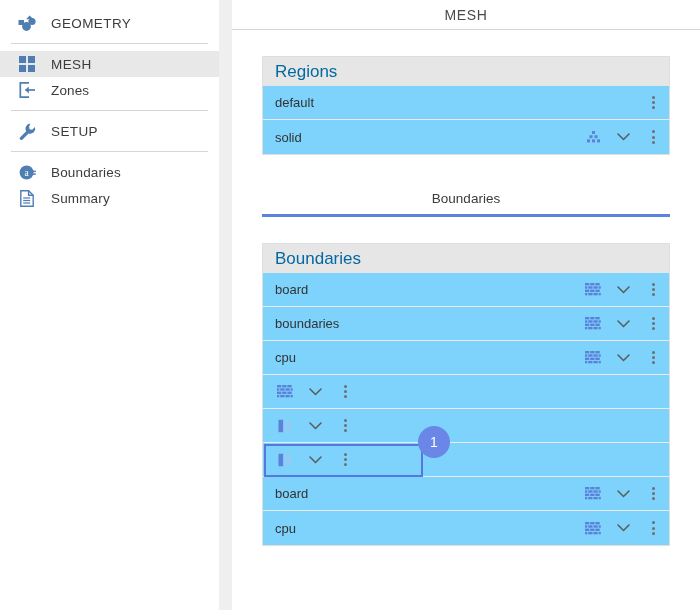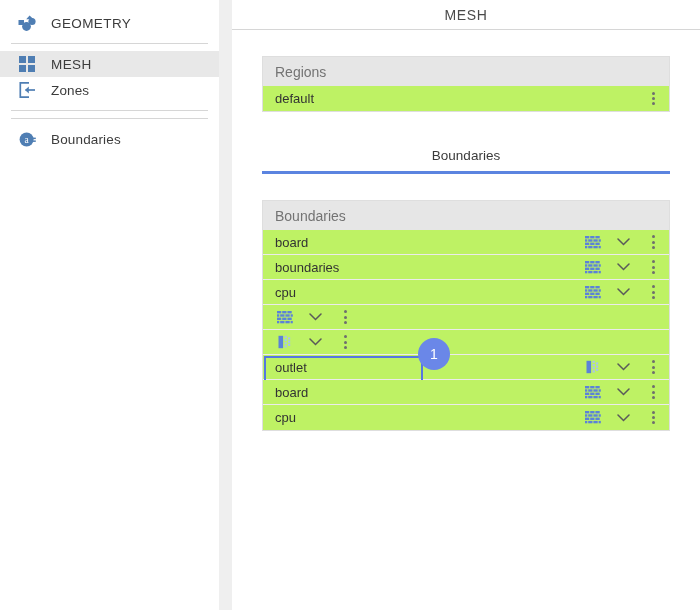--- a/index.html
+++ b/index.html
@@ -94,33 +94,33 @@
   .card-header {
     background: #e6e6e6;
     height: 30px;
     display: flex;
     align-items: center;
     padding-left: 12px;
     border: 1px solid #dedede;
     border-bottom: none;
   }
   .card-header-label {
-    font-size: 14px;
-    color: #737373;
+    font-size: 17px;
+    color: #0369a1;
     font-weight: 500;
   }
   .row {
     position: relative;
-    height: 25px;
+    height: 34px;
     display: flex;
     align-items: center;
     padding-left: 12px;
     padding-right: 6px;
     border-bottom: 1px solid #ebebeb;
-    background: #bef264;
+    background: #7dd3fc;
   }
   .row:last-child { border-bottom: none; }
   .row-label {
     font-size: 13px;
     color: #333333;
     flex: 1 1 auto;
     white-space: nowrap;
   }
   .row-actions {
     display: flex;
@@ -257,36 +257,58 @@
             <path d="M16 8 H6.5" stroke="#4f7eb3" stroke-width="1.7" fill="none"></path>
             <path d="M9.8 4.6 L6 8 L9.8 11.4 Z" fill="#4f7eb3"></path>
           </svg>
         </span>
         <span class="nav-label">Zones</span>
       </div>
     </div>
 
     <div class="nav-divider"></div>
 
+    <div class="nav-group">
+      <div class="nav-item">
+        <span class="nav-icon">
+          <svg width="17" height="17" viewBox="0 0 17 17">
+            <path d="M11.4 0.6 a5 5 0 0 0 -4.2 7.6 L1.2 14.2 a1.6 1.6 0 0 0 2.3 2.3 L9.5 10.4 a5 5 0 0 0 6.4 -6.3 L13.2 6.8 L10.6 6.3 L10.1 3.7 Z" fill="#4f7eb3"></path>
+          </svg>
+        </span>
+        <span class="nav-label heading">SETUP</span>
+      </div>
+    </div>
 
     <div class="nav-divider"></div>
 
     <div class="nav-group">
       <div class="nav-item">
         <span class="nav-icon">
           <svg width="17" height="17" viewBox="0 0 17 17">
             <circle cx="7.6" cy="8.5" r="7" fill="#4f7eb3"></circle>
             <text x="7.6" y="12" font-family="'Liberation Serif', serif" font-size="9.5" fill="#ffffff" text-anchor="middle">a</text>
             <rect x="12.8" y="6.6" width="4" height="1.5" fill="#4f7eb3"></rect>
             <rect x="12.8" y="9.4" width="4" height="1.5" fill="#4f7eb3"></rect>
           </svg>
         </span>
         <span class="nav-label">Boundaries</span>
       </div>
 
+      <div class="nav-item">
+        <span class="nav-icon">
+          <svg width="14" height="17" viewBox="0 0 14 17">
+            <path d="M0.8 0.8 H8.6 L13.2 5.2 V16.2 H0.8 Z" fill="none" stroke="#4f7eb3" stroke-width="1.4"></path>
+            <path d="M8.6 0.8 V5.2 H13.2" fill="none" stroke="#4f7eb3" stroke-width="1.4"></path>
+            <rect x="3.2" y="7.4" width="7" height="1.2" fill="#4f7eb3"></rect>
+            <rect x="3.2" y="9.9" width="7" height="1.2" fill="#4f7eb3"></rect>
+            <rect x="3.2" y="12.4" width="7" height="1.2" fill="#4f7eb3"></rect>
+          </svg>
+        </span>
+        <span class="nav-label">Summary</span>
+      </div>
     </div>
   </div>
 
   <div id="gap-column"></div>
 
   <div id="main">
 
     <div id="main-header">
       <span id="main-title">MESH</span>
     </div>
@@ -305,20 +327,45 @@
             <span class="row-label">default</span>
             <span class="row-actions">
               <span class="kebab">
                   <span></span>
                   <span></span>
                   <span></span>
                 </span>
             </span>
           </div>
 
+          <div class="row">
+            <span class="row-label">solid</span>
+            <span class="row-actions">
+              <span class="type-icon">
+                <svg width="15" height="13" viewBox="0 0 15 13">
+                  <rect x="6" y="0" width="3" height="3" fill="#5b82d8"></rect>
+                  <rect x="3.5" y="4.2" width="3" height="3" fill="#5b82d8"></rect>
+                  <rect x="8.5" y="4.2" width="3" height="3" fill="#5b82d8"></rect>
+                  <rect x="1" y="8.4" width="3" height="3" fill="#5b82d8"></rect>
+                  <rect x="6" y="8.4" width="3" height="3" fill="#5b82d8"></rect>
+                  <rect x="11" y="8.4" width="3" height="3" fill="#5b82d8"></rect>
+                </svg>
+              </span>
+              <span class="chevron">
+                <svg width="13" height="8" viewBox="0 0 13 8">
+                    <path d="M1 1 L6.5 6.5 L12 1" fill="none" stroke="#5a5a5a" stroke-width="1.5" stroke-linecap="round"></path>
+                  </svg>
+              </span>
+              <span class="kebab">
+                  <span></span>
+                  <span></span>
+                  <span></span>
+                </span>
+            </span>
+          </div>
 
         </div>
       </div>
 
       <div class="tabs">
         <div class="tab active">
           <span>Boundaries</span>
         </div>
       </div>
 
@@ -497,21 +544,20 @@
               <span class="kebab">
                   <span></span>
                   <span></span>
                   <span></span>
                 </span>
             </span>
           </div>
 
           <div class="row focused">
             <span class="step-badge">1</span>
-            <span class="row-label">outlet</span>
             <span class="row-actions">
               <span class="type-icon">
                 <svg width="14" height="14" viewBox="0 0 14 14">
                   <rect x="0.5" y="0.8" width="4.6" height="12.4" fill="#5b82d8"></rect>
                   <g fill="#a9c2ee">
                     <rect x="6.6" y="0.8" width="2.2" height="2.1"></rect>
                     <rect x="6.6" y="4.0" width="2.2" height="2.1"></rect>
                     <rect x="6.6" y="7.2" width="2.2" height="2.1"></rect>
                     <rect x="6.6" y="10.4" width="2.2" height="2.1"></rect>
                     <rect x="10.0" y="2.4" width="2.2" height="2.1"></rect>

